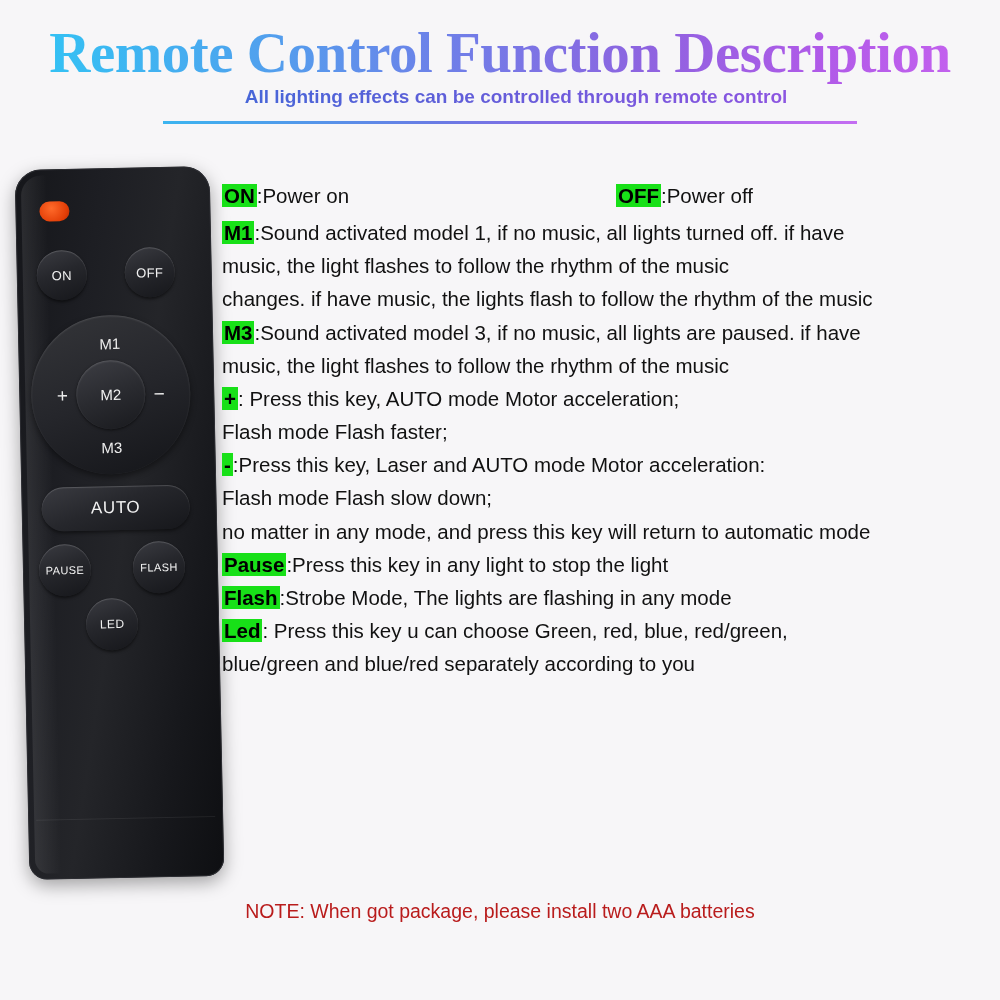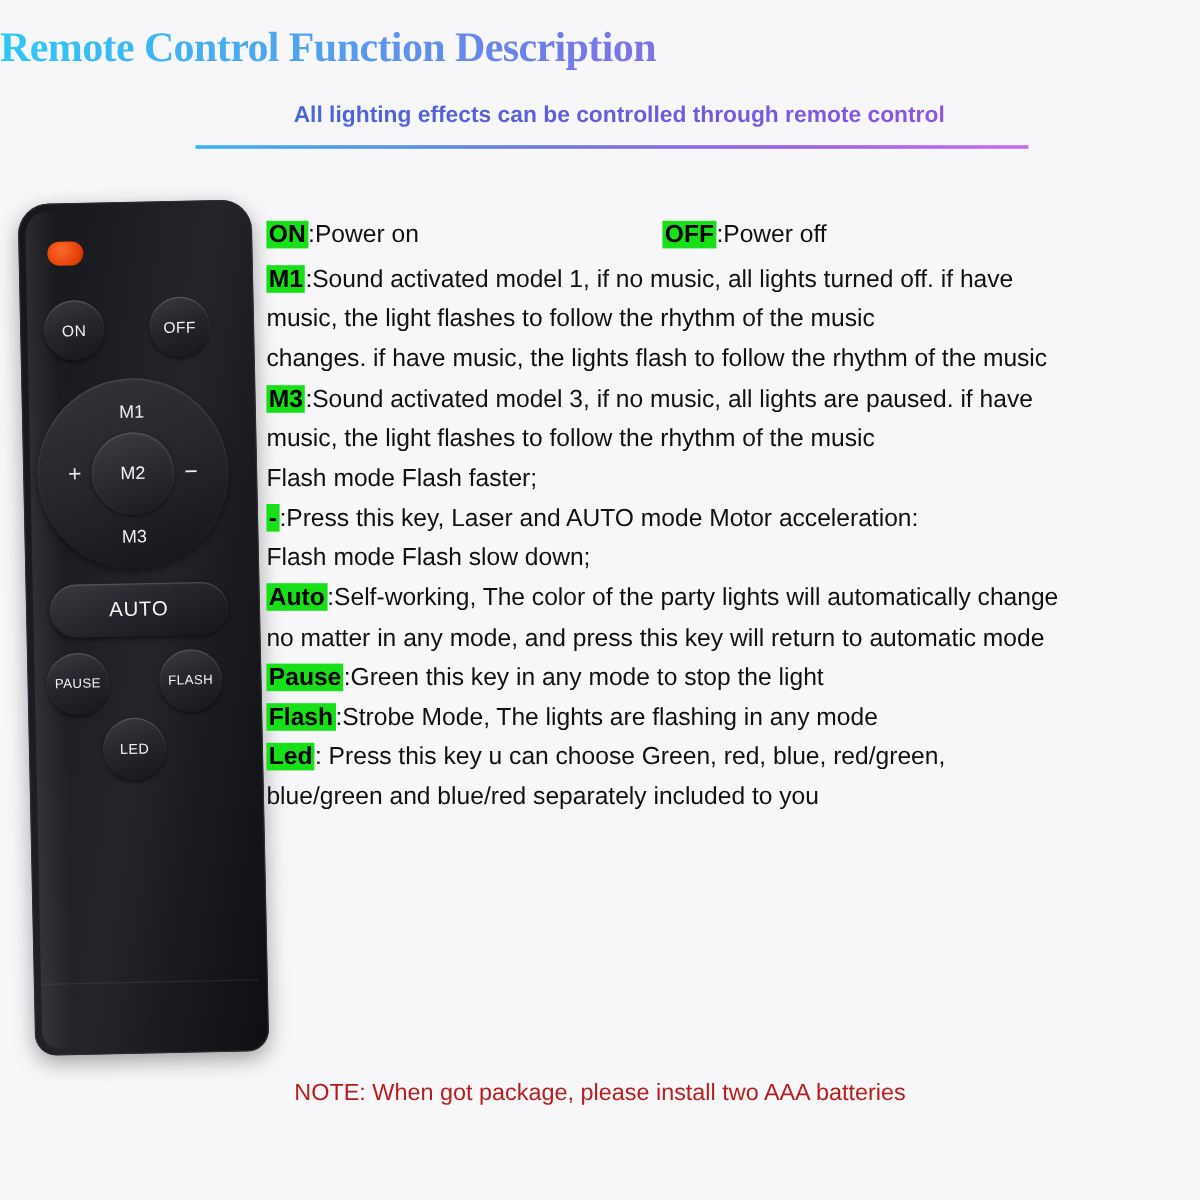--- a/index.html
+++ b/index.html
@@ -14,24 +14,24 @@
     overflow: hidden;
     position: relative;
   }
 
   
   .title {
     position: absolute;
     top: 20px;
     left: 0;
     width: 1000px;
-    text-align: left;
+    text-align: center;
     font-family: "Liberation Serif", serif;
     font-weight: bold;
-    font-size: 35px;
+    font-size: 57px;
     letter-spacing: -0.5px;
     background: linear-gradient(90deg, #2ec8f5 0%, #4aa8ef 22%, #6f7fe8 45%, #8f63e0 65%, #b05ae8 82%, #c964f0 100%);
     -webkit-background-clip: text;
     background-clip: text;
     color: transparent;
     -webkit-text-fill-color: transparent;
     white-space: nowrap;
   }
   .subtitle {
     position: absolute;
@@ -160,21 +160,21 @@
     font-size: 20.5px;
     color: #111;
     line-height: 1.52;
   }
   .line { margin: 0 0 2px 0; }
   .row-two {
     display: flex;
     gap: 0;
     margin-bottom: 6px;
   }
-  .row-two .col-a { width: 330px; }
+  .row-two .col-a { width: 394px; }
   .hl {
     background: #18e018;
     padding: 0 2px;
     font-weight: 700;
     color: #000;
   }
   .hl-sym { font-weight: 800; }
 
   .note {
     position: absolute;
@@ -234,41 +234,41 @@
   </p>
   <p class="line">music, the light flashes to follow the rhythm of the music</p>
 
   <p class="line">changes. if have music, the lights flash to follow the rhythm of the music</p>
 
   <p class="line">
     <span class="hl">M3</span><span>:Sound activated model 3, if no music, all lights are paused. if have</span>
   </p>
   <p class="line">music, the light flashes to follow the rhythm of the music</p>
 
+  <p class="line">
+    <span class="hl hl-sym">+</span><span>: Press this key, AUTO mode Motor acceleration;</span>
+  </p>
   <p class="line">Flash mode Flash faster;</p>
 
   <p class="line">
     <span class="hl hl-sym">-</span><span>:Press this key, Laser and AUTO mode Motor acceleration:</span>
   </p>
   <p class="line">Flash mode Flash slow down;</p>
 
-  <p class="line">
-    <span class="hl">Auto</span><span>:Self-working, The color of the party lights will automatically change</span>
-  </p>
   <p class="line">no matter in any mode, and press this key will return to automatic mode</p>
 
   <p class="line">
-    <span class="hl">Pause</span><span>:Green this key in any mode to stop the light</span>
+    <span class="hl">Pause</span><span>:Press this key in any light to stop the light</span>
   </p>
 
   <p class="line">
     <span class="hl">Flash</span><span>:Strobe Mode, The lights are flashing in any mode</span>
   </p>
 
   <p class="line">
     <span class="hl">Led</span><span>: Press this key u can choose Green, red, blue, red/green,</span>
   </p>
-  <p class="line">blue/green and blue/red separately included to you</p>
+  <p class="line">blue/green and blue/red separately according to you</p>
 </div>
 
 <div class="note">
   <span class="n1">NOTE: When got package, please install two AAA batteries</span>
 </div>
 
 </body></html>

